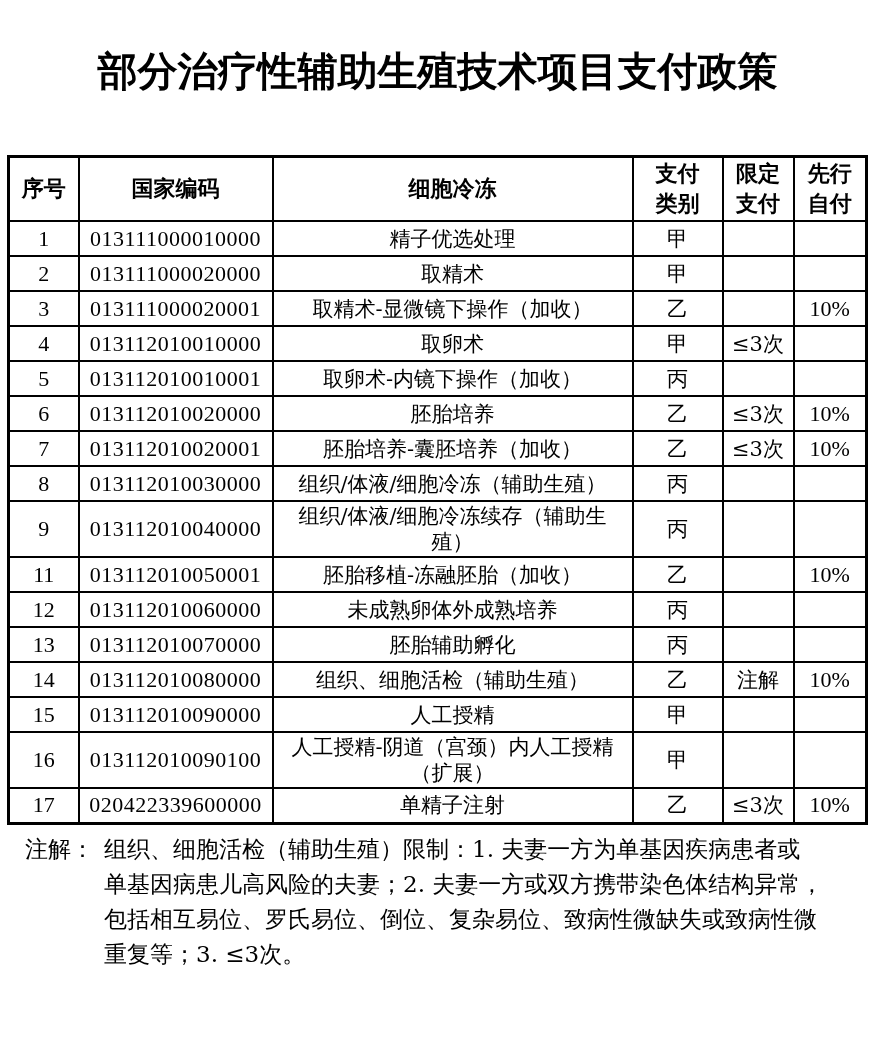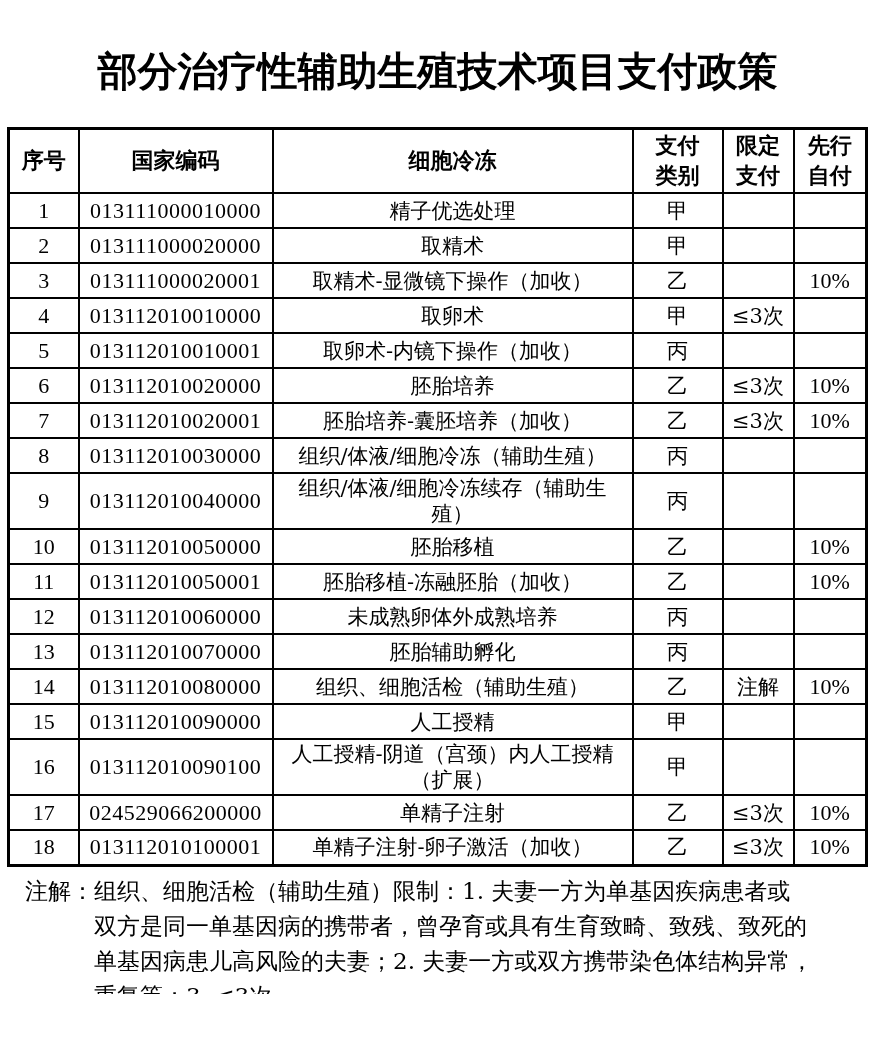--- a/index.html
+++ b/index.html
@@ -18,21 +18,21 @@
   }
   .title {
     margin: 44px 0 0 0;
     text-align: center;
     font-size: 40px;
     font-weight: 700;
     letter-spacing: 0px;
     font-family: "DejaVu Serif", "Liberation Serif", serif;
   }
   table.policy-table {
-    margin: 28px auto 0 auto;
+    margin: 56px auto 0 auto;
     width: 858px;
     border-collapse: collapse;
     table-layout: fixed;
     border: 3px solid #000;
   }
   .policy-table th, .policy-table td {
     border: 2px solid #000;
     text-align: center;
     vertical-align: middle;
     padding: 1px 4px;
@@ -64,21 +64,21 @@
   .hdr-line { display: block; }
   .note {
     display: flex;
     align-items: flex-start;
     padding: 7px 10px 0 25px;
     font-size: 23px;
     line-height: 35px;
   }
   .note-label { white-space: nowrap; flex: 0 0 auto; text-align: right; }
   .note-body  { flex: 1 1 auto; }
-  .note-line  { white-space: nowrap; }
+  .note-line  { white-space: nowrap; margin-left: 10px; }
 </style>
 </head>
 <body>
 
 <div class="page">
 
   <h1 class="title">部分治疗性辅助生殖技术项目支付政策</h1>
 
   <table class="policy-table">
     <colgroup>
@@ -181,28 +181,20 @@
     </tr>
         <tr>
       <td class="cell-no">9</td>
       <td class="cell-code">013112010040000</td>
       <td class="cell-name">组织/体液/细胞冷冻续存（辅助生殖）</td>
       <td class="cell-cat">丙</td>
       <td class="cell-limit"></td>
       <td class="cell-selfpay"></td>
     </tr>
         <tr>
-      <td class="cell-no">10</td>
-      <td class="cell-code">013112010050000</td>
-      <td class="cell-name">胚胎移植</td>
-      <td class="cell-cat">乙</td>
-      <td class="cell-limit"></td>
-      <td class="cell-selfpay">10%</td>
-    </tr>
-        <tr>
       <td class="cell-no">11</td>
       <td class="cell-code">013112010050001</td>
       <td class="cell-name">胚胎移植-冻融胚胎（加收）</td>
       <td class="cell-cat">乙</td>
       <td class="cell-limit"></td>
       <td class="cell-selfpay">10%</td>
     </tr>
         <tr>
       <td class="cell-no">12</td>
       <td class="cell-code">013112010060000</td>
@@ -238,40 +230,32 @@
         <tr>
       <td class="cell-no">16</td>
       <td class="cell-code">013112010090100</td>
       <td class="cell-name">人工授精-阴道（宫颈）内人工授精<br>（扩展）</td>
       <td class="cell-cat">甲</td>
       <td class="cell-limit"></td>
       <td class="cell-selfpay"></td>
     </tr>
         <tr>
       <td class="cell-no">17</td>
-      <td class="cell-code">024529066200000</td>
+      <td class="cell-code">020422339600000</td>
       <td class="cell-name">单精子注射</td>
-      <td class="cell-cat">乙</td>
-      <td class="cell-limit">≤3次</td>
-      <td class="cell-selfpay">10%</td>
-    </tr>
-        <tr>
-      <td class="cell-no">18</td>
-      <td class="cell-code">013112010100001</td>
-      <td class="cell-name">单精子注射-卵子激活（加收）</td>
       <td class="cell-cat">乙</td>
       <td class="cell-limit">≤3次</td>
       <td class="cell-selfpay">10%</td>
     </tr>
       </tbody>
   </table>
 
   <div class="note">
     <span class="note-label">注解：</span>
     <div class="note-body">
         <div class="note-line">组织、细胞活检（辅助生殖）限制：1. 夫妻一方为单基因疾病患者或</div>
-        <div class="note-line">双方是同一单基因病的携带者，曾孕育或具有生育致畸、致残、致死的</div>
         <div class="note-line">单基因病患儿高风险的夫妻；2. 夫妻一方或双方携带染色体结构异常，</div>
+        <div class="note-line">包括相互易位、罗氏易位、倒位、复杂易位、致病性微缺失或致病性微</div>
         <div class="note-line">重复等；3. ≤3次。</div>
       </div>
   </div>
 
 </div>
 
 </body></html>

